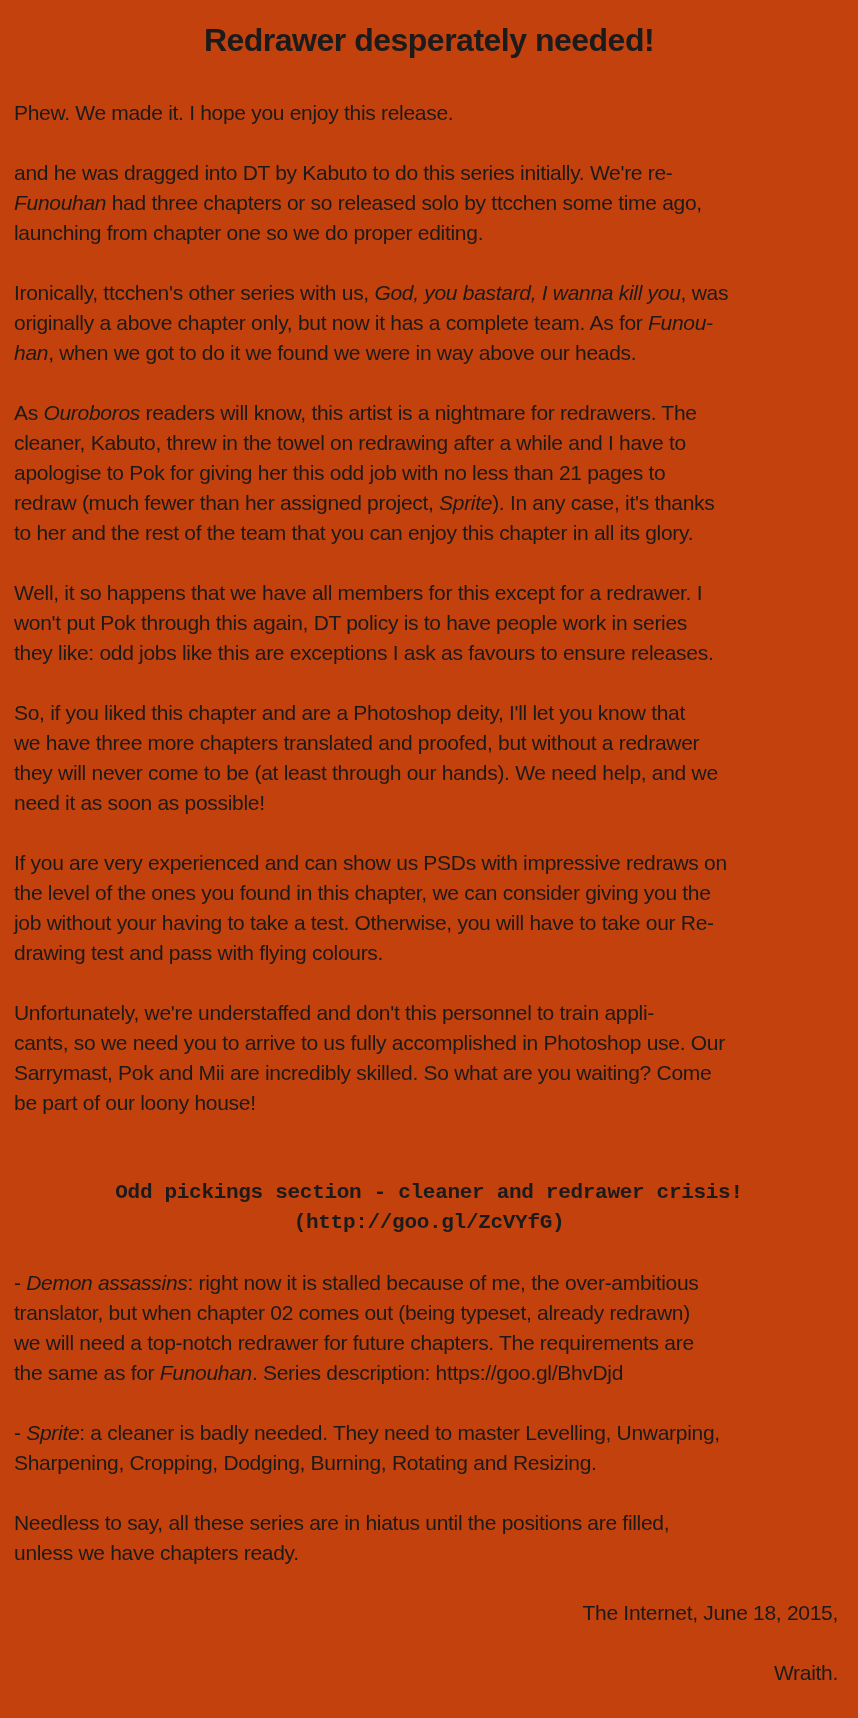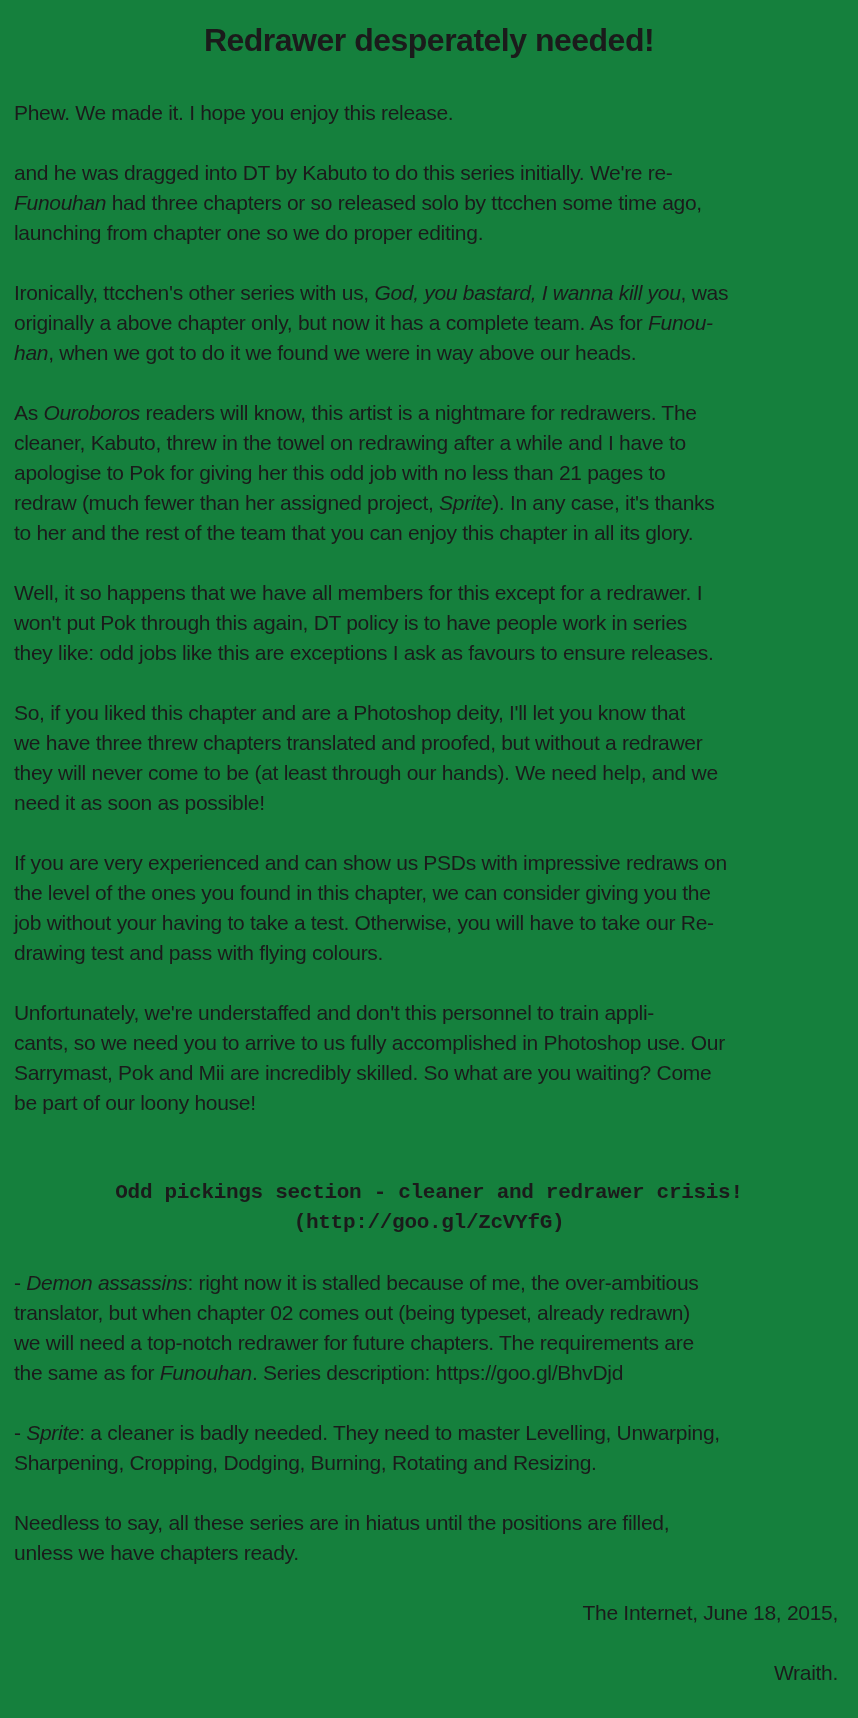--- a/index.html
+++ b/index.html
@@ -8,21 +8,21 @@
     font-family: "Liberation Sans", sans-serif;
     color: #1b1b1b;
   }
   .page {
     position: relative;
     width: 858px;
     height: 1718px;
     box-sizing: border-box;
     padding: 10px 14px 0 14px;
     overflow: hidden;
-    background: #15803d;
+    background: #c2410c;
   }
   .title {
     margin: 8px 0 0 0;
     font-size: 32px;
     line-height: 44px;
     font-weight: 700;
     text-align: center;
     letter-spacing: -0.5px;
   }
   .letter-body {
@@ -65,21 +65,21 @@
         <div class="line"><span>redraw (much fewer than her assigned project, </span><span class="it">Sprite</span><span>). In any case, it's thanks</span></div>
         <div class="line"><span>to her and the rest of the team that you can enjoy this chapter in all its glory.</span></div>
       </div>
       <div class="block para">
         <div class="line"><span>Well, it so happens that we have all members for this except for a redrawer. I</span></div>
         <div class="line"><span>won't put Pok through this again, DT policy is to have people work in series</span></div>
         <div class="line"><span>they like: odd jobs like this are exceptions I ask as favours to ensure releases.</span></div>
       </div>
       <div class="block para">
         <div class="line"><span>So, if you liked this chapter and are a Photoshop deity, I'll let you know that</span></div>
-        <div class="line"><span>we have three threw chapters translated and proofed, but without a redrawer</span></div>
+        <div class="line"><span>we have three more chapters translated and proofed, but without a redrawer</span></div>
         <div class="line"><span>they will never come to be (at least through our hands). We need help, and we</span></div>
         <div class="line"><span>need it as soon as possible!</span></div>
       </div>
       <div class="block para">
         <div class="line"><span>If you are very experienced and can show us PSDs with impressive redraws on</span></div>
         <div class="line"><span>the level of the ones you found in this chapter, we can consider giving you the</span></div>
         <div class="line"><span>job without your having to take a test. Otherwise, you will have to take our Re-</span></div>
         <div class="line"><span>drawing test and pass with flying colours.</span></div>
       </div>
       <div class="block para">

